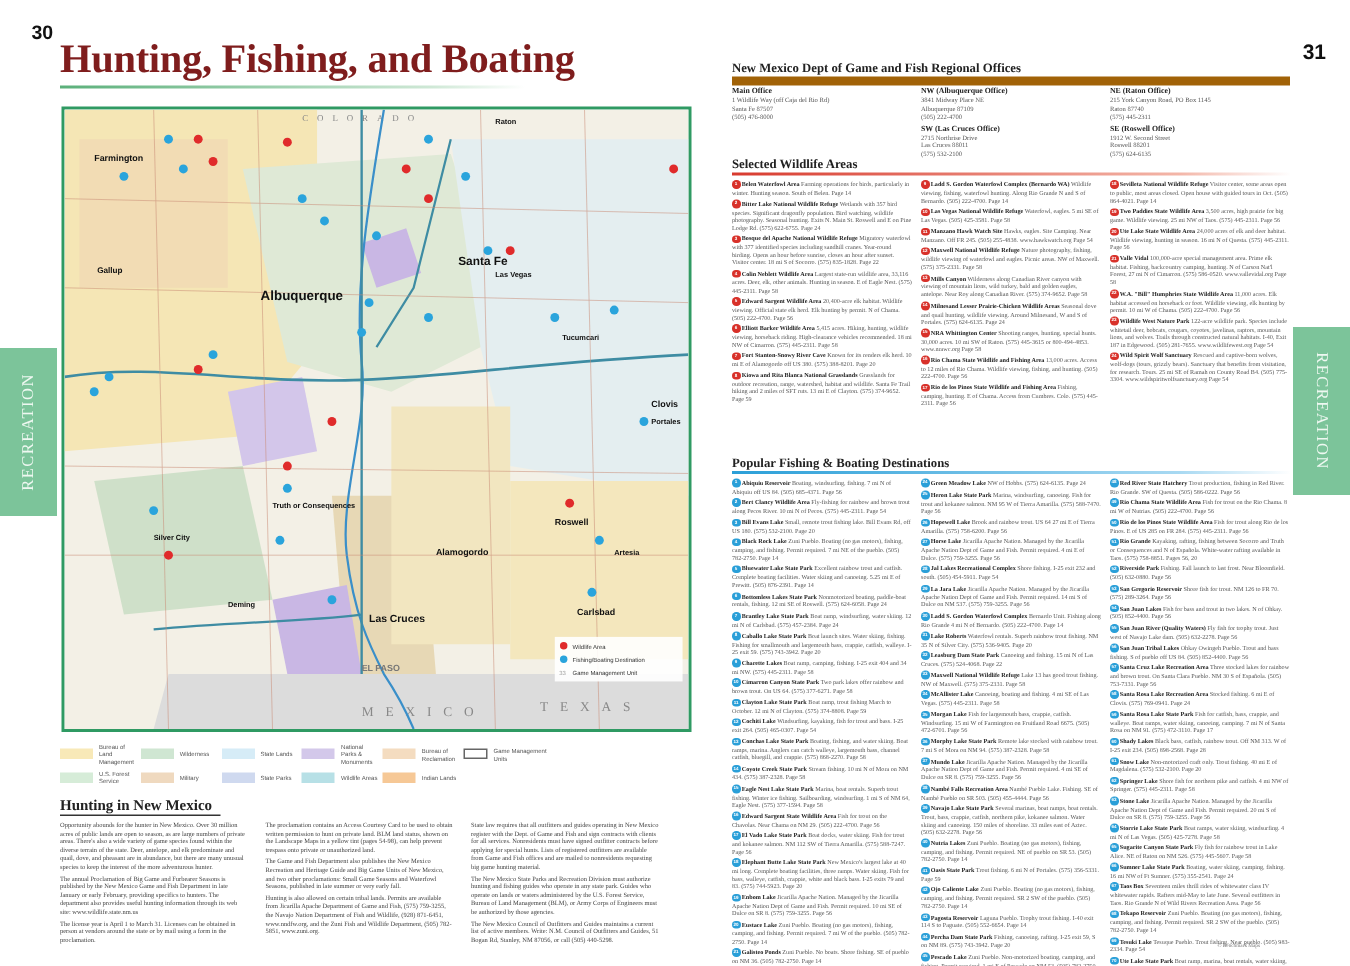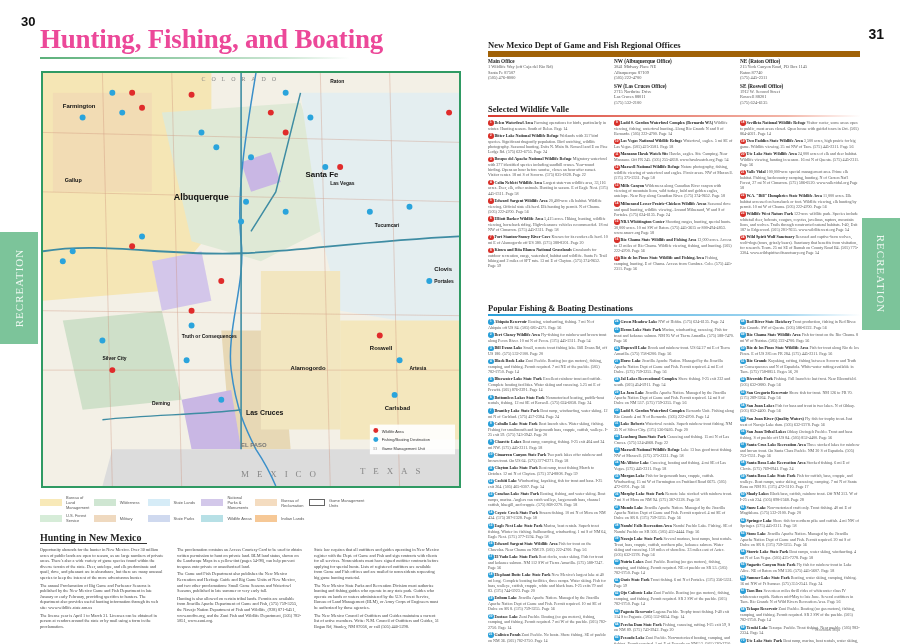--- a/index.html
+++ b/index.html
@@ -1,20 +1,20 @@
 <!DOCTYPE html>
 <html><head>
 <meta charset="utf-8">
 <style>
   * { box-sizing: border-box; margin: 0; padding: 0; }
   body { width: 900px; height: 644px; background: #fff; font-family: "Liberation Serif", serif; color: #222; position: relative; overflow: hidden; }
   .page-num { position: absolute; top: 14px; font-family: "Liberation Sans", sans-serif; font-weight: bold; font-size: 13px; color: #111; }
   .pn-left { left: 21px; }
   .pn-right { right: 16px; top: 26px; font-size: 14px; }
-  .main-title { position: absolute; left: 40px; top: 24px; font-size: 27px; font-family: "Liberation Serif", serif; color: #ec4899; letter-spacing: -0.2px; }
+  .main-title { position: absolute; left: 40px; top: 24px; font-size: 27px; font-family: "Liberation Serif", serif; color: #7f1d1d; letter-spacing: -0.2px; }
   .title-rule { position: absolute; left: 40px; top: 57px; width: 310px; height: 2px; background: linear-gradient(90deg, #5bb07a, #cfe8d6 80%, transparent); }
   .side-tab { position: absolute; width: 38px; background: #7cc49a; color: #eef8f1; font-family: "Liberation Serif", serif; font-size: 11px; letter-spacing: 1px; display: flex; align-items: center; justify-content: center; }
   .side-tab span { display: block; white-space: nowrap; }
   .tab-left { left: 0; top: 232px; height: 112px; }
   .tab-left span { transform: rotate(-90deg); }
   .tab-right { right: 0; top: 218px; height: 112px; width: 38px; }
   .tab-right span { transform: rotate(90deg); }
   .map-frame { position: absolute; left: 41px; top: 71px; width: 175px; height: 417px; border: 2px solid #2f9a63; overflow: hidden; }
   .map-frame svg { width: 100%; height: 100%; display: block; }
 
@@ -284,21 +284,21 @@
           <div class="office-name">SE (Roswell Office)</div>
           <div>1912 W. Second Street</div>
           <div>Roswell 88201</div>
           <div>(575) 624-6135</div>
         </div>
       </div>
     </div>
 </div>
 
 <div class="section wildlife" style="top:104px">
-  <h2>Selected Wildlife Valle</h2>
+  <h2>Selected Wildlife Areas</h2>
   <div class="cols3" id="wildlife-cols">
       <div class="col">
         <div class="entry"><span class="badge">1</span><b>Belen Waterfowl Area</b> <span>Farming operations for birds, particularly in winter. Hunting season. South of Belen. Page 14</span></div>
         <div class="entry"><span class="badge">2</span><b>Bitter Lake National Wildlife Refuge</b> <span>Wetlands with 357 bird species. Significant dragonfly population. Bird watching, wildlife photography. Seasonal hunting. Exits N. Main St. Roswell and E on Pine Lodge Rd. (575) 622-6755. Page 24</span></div>
         <div class="entry"><span class="badge">3</span><b>Bosque del Apache National Wildlife Refuge</b> <span>Migratory waterfowl with 377 identified species including sandhill cranes. Year-round birding. Opens an hour before sunrise, closes an hour after sunset. Visitor center. 18 mi S of Socorro. (575) 835-1828. Page 22</span></div>
         <div class="entry"><span class="badge">4</span><b>Colin Neblett Wildlife Area</b> <span>Largest state-run wildlife area, 33,116 acres. Deer, elk, other animals. Hunting in season. E of Eagle Nest. (575) 445-2311. Page 58</span></div>
         <div class="entry"><span class="badge">5</span><b>Edward Sargent Wildlife Area</b> <span>20,400-acre elk habitat. Wildlife viewing. Official state elk herd. Elk hunting by permit. N of Chama. (505) 222-4700. Page 56</span></div>
         <div class="entry"><span class="badge">6</span><b>Elliott Barker Wildlife Area</b> <span>5,415 acres. Hiking, hunting, wildlife viewing, horseback riding. High-clearance vehicles recommended. 18 mi NW of Cimarron. (575) 445-2311. Page 58</span></div>
         <div class="entry"><span class="badge">7</span><b>Fort Stanton-Snowy River Cave</b> <span>Known for its renders elk herd. 10 mi E of Alamogordo off US 380. (575) 388-8201. Page 20</span></div>
         <div class="entry"><span class="badge">8</span><b>Kiowa and Rita Blanca National Grasslands</b> <span>Grasslands for outdoor recreation, range, watershed, habitat and wildlife. Santa Fe Trail hiking and 2 miles of SFT ruts. 13 mi E of Clayton. (575) 374-9652. Page 59</span></div>

